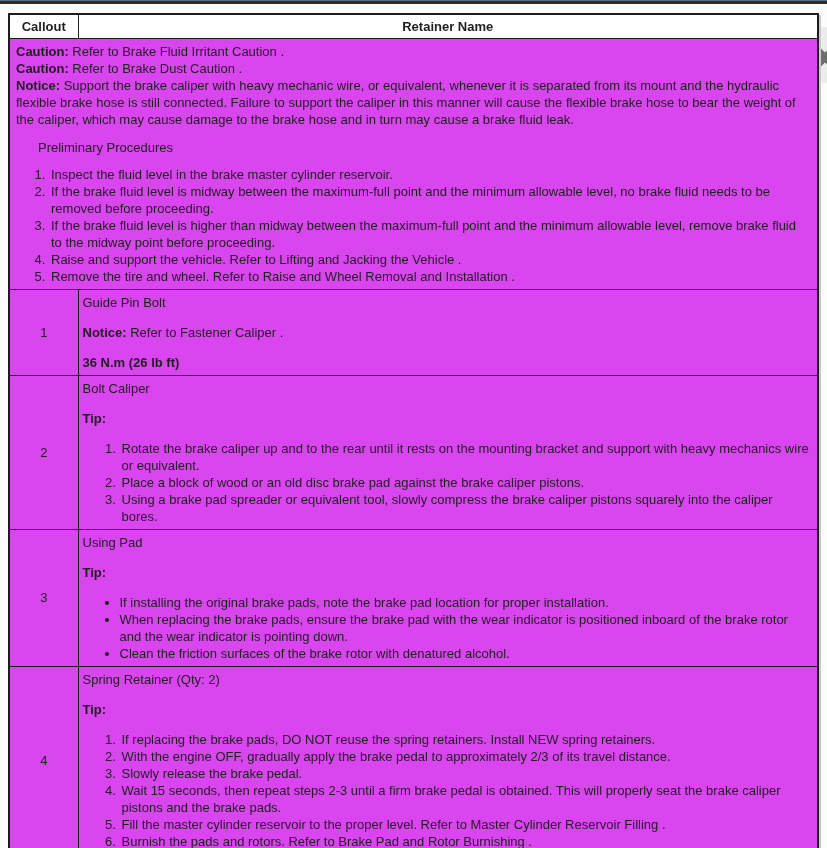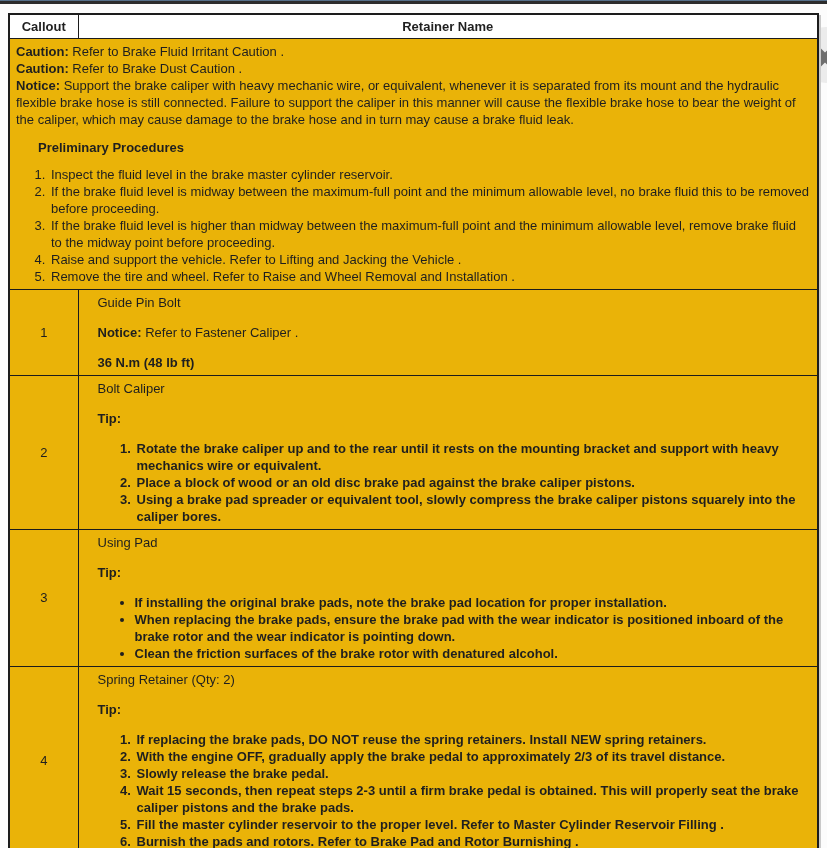--- a/index.html
+++ b/index.html
@@ -59,51 +59,50 @@
   }
   table.doc{border-width:2px;}
   th{
     height:24px;
     font-weight:bold;
     text-align:center;
     vertical-align:middle;
     padding:1px;
   }
   th.col-callout{width:69px;}
-  td{vertical-align:top;background:#eab308;}
+  td{vertical-align:top;background:#d946ef;}
   td.intro-cell{
     height:248px;
     padding:4px 8px 4px 6px;
   }
   td.callout-cell{
     text-align:center;
     vertical-align:middle;
     padding:2px;
   }
   td.component-cell{
-    padding:4px 8px 4px 19px;
+    padding:4px 8px 4px 4px;
   }
   .r1{height:80px;}
   .r2{height:146px;}
   .r3{height:132px;}
   .r4{height:178px;}
 
   p{margin:0;}
   .blk{margin-bottom:13px;}
   .prelim-title{
-    font-weight:bold;
+    font-weight:normal;
     margin:11px 0 10px 22px;
   }
   ol,ul{
     margin:0;
     padding-left:33px;
   }
   td.component-cell ol, td.component-cell ul{
     padding-left:37px;
-    font-weight:bold;
   }
   li{margin:0;padding-left:2px;}
   ul li{padding-left:0;}
   b{font-weight:bold;}
 </style>
 </head>
 <body>
 
 <div class="top-edge"></div>
 
@@ -120,34 +119,34 @@
   </thead>
   <tbody>
     <tr>
       <td class="intro-cell" colspan="2">
         <p><b>Caution:</b><span> Refer to Brake Fluid Irritant Caution .</span></p>
         <p><b>Caution:</b><span> Refer to Brake Dust Caution .</span></p>
         <p><b>Notice:</b><span> Support the brake caliper with heavy mechanic wire, or equivalent, whenever it is separated from its mount and the hydraulic flexible brake hose is still connected. Failure to support the caliper in this manner will cause the flexible brake hose to bear the weight of the caliper, which may cause damage to the brake hose and in turn may cause a brake fluid leak.</span></p>
         <p class="prelim-title">Preliminary Procedures</p>
         <ol class="prelim-list">
             <li>Inspect the fluid level in the brake master cylinder reservoir.</li>
-            <li>If the brake fluid level is midway between the maximum-full point and the minimum allowable level, no brake fluid this to be removed before proceeding.</li>
+            <li>If the brake fluid level is midway between the maximum-full point and the minimum allowable level, no brake fluid needs to be removed before proceeding.</li>
             <li>If the brake fluid level is higher than midway between the maximum-full point and the minimum allowable level, remove brake fluid to the midway point before proceeding.</li>
             <li>Raise and support the vehicle. Refer to Lifting and Jacking the Vehicle .</li>
             <li>Remove the tire and wheel. Refer to Raise and Wheel Removal and Installation .</li>
           </ol>
       </td>
     </tr>
 
     <tr class="r1">
       <td class="callout-cell">1</td>
       <td class="component-cell">
         <p class="blk">Guide Pin Bolt</p>
         <p class="blk"><b>Notice:</b><span> Refer to Fastener Caliper .</span></p>
-        <p><b>36 N.m (48 lb ft)</b></p>
+        <p><b>36 N.m (26 lb ft)</b></p>
       </td>
     </tr>
 
     <tr class="r2">
       <td class="callout-cell">2</td>
       <td class="component-cell">
         <p class="blk">Bolt Caliper</p>
         <p class="blk"><b>Tip:</b></p>
         <ol>
             <li>Rotate the brake caliper up and to the rear until it rests on the mounting bracket and support with heavy mechanics wire or equivalent.</li>

